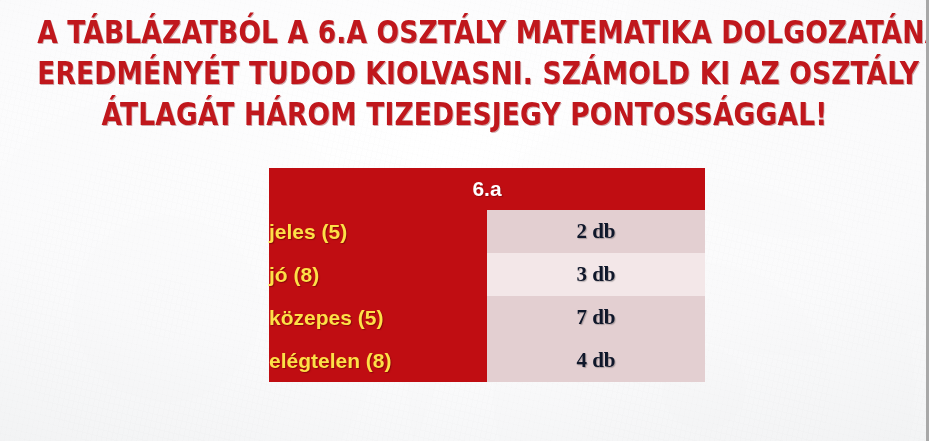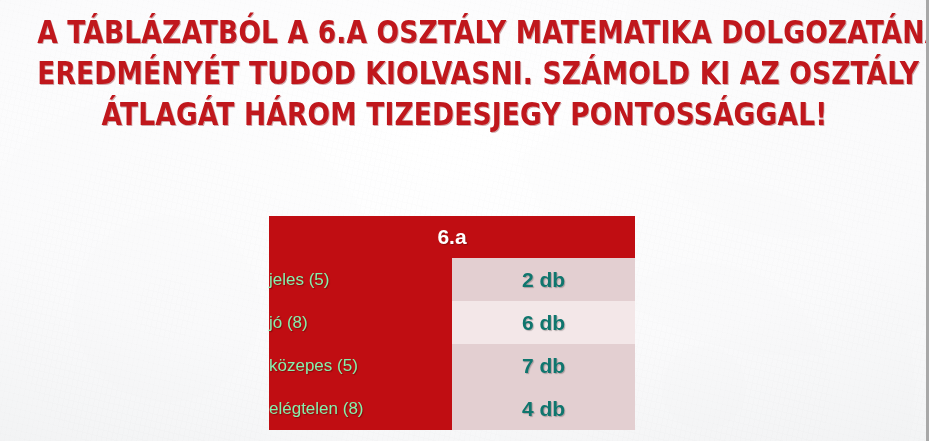--- a/index.html
+++ b/index.html
@@ -59,24 +59,23 @@
     white-space: nowrap;
   }
   #title .tline {
     display: block;
   }
 
   #grade-table {
     position: absolute;
     left: 269px;
     top: 168px;
-    width: 366px;
+    width: 436px;
     border-collapse: collapse;
     table-layout: fixed;
-    margin-top: 48px;
   }
   #grade-table td, #grade-table th {
     padding: 0;
     border: 0;
   }
 
   .thead-cell {
     height: 42px;
     background: #c00d12;
     color: #ffffff;
@@ -85,41 +84,42 @@
     text-align: center;
     vertical-align: middle;
     border-bottom: 2px solid #ffffff;
     text-shadow: 1px 1px 1px rgba(90,0,0,0.45);
   }
 
   .label-cell {
     width: 198px;
     height: 43px;
     background: #c00d12;
-    color: #86efac;
-    font-size: 17px;
-    font-weight: normal;
+    color: #fde047;
+    font-size: 21px;
+    font-weight: bold;
     text-align: left;
     vertical-align: middle;
     padding-left: 8px;
     border-bottom: 2px solid #ffffff;
     text-shadow: 1px 1px 1px rgba(90,0,0,0.5);
     white-space: nowrap;
   }
 
   .value-cell {
     width: 168px;
     height: 43px;
-    color: #0f766e;
+    color: #0f172a;
     font-size: 21px;
     font-weight: bold;
     text-align: center;
     vertical-align: middle;
     border-bottom: 2px solid #ffffff;
     text-shadow: 1px 1px 1px rgba(0,0,0,0.25);
+    font-family: Liberation Serif, serif;
   }
   .value-cell.band-dark { background: #e3cfd1; }
   .value-cell.band-light { background: #f3e7e8; }
 
   #grade-table tr:last-child .label-cell,
   #grade-table tr:last-child .value-cell {
     border-bottom: 0;
   }
 </style>
 </head>
@@ -137,21 +137,21 @@
     <tbody>
       <tr>
         <td class="thead-cell" colspan="2">6.a</td>
       </tr>
       <tr>
         <td class="label-cell">jeles (5)</td>
         <td class="value-cell band-dark">2 db</td>
       </tr>
       <tr>
         <td class="label-cell">jó (8)</td>
-        <td class="value-cell band-light">6 db</td>
+        <td class="value-cell band-light">3 db</td>
       </tr>
       <tr>
         <td class="label-cell">közepes (5)</td>
         <td class="value-cell band-dark">7 db</td>
       </tr>
       <tr>
         <td class="label-cell">elégtelen (8)</td>
         <td class="value-cell band-dark">4 db</td>
       </tr>
     </tbody>

